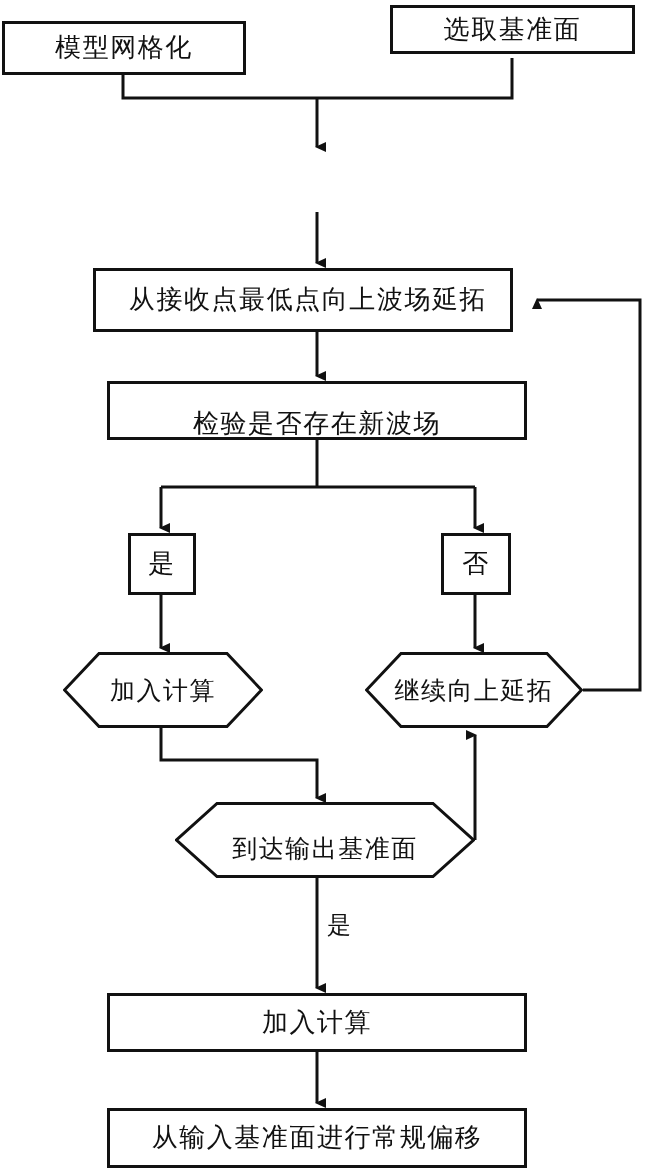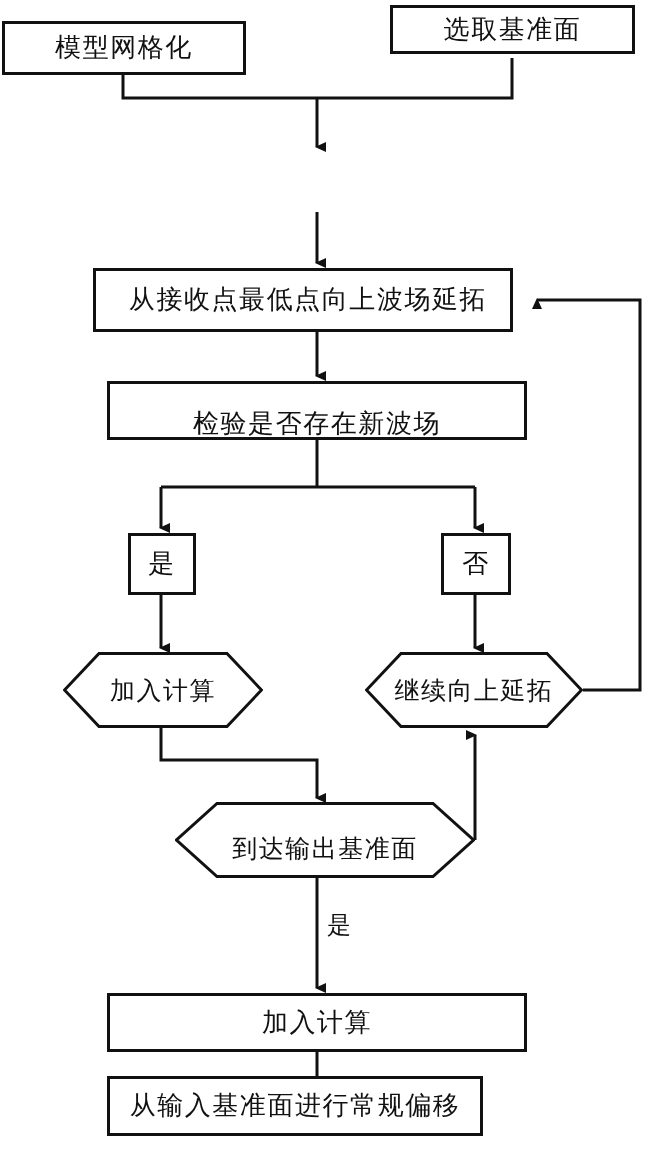--- a/index.html
+++ b/index.html
@@ -170,17 +170,17 @@
     </svg>
     <span class="hex-label fs-25">到达输出基准面</span>
   </div>
 
   <div class="edge-label fs-24" style="left:327px; top:913px;">是</div>
 
   <div class="node rect fs-26" style="left:107px; top:993px; width:420px; height:59px;">
     <span class="node-label">加入计算</span>
   </div>
 
-  <div class="node rect fs-26" style="left:107px; top:1076px; width:376px; height:60px;">
+  <div class="node rect fs-26" style="left:107px; top:1108px; width:420px; height:60px;">
     <span class="node-label">从输入基准面进行常规偏移</span>
   </div>
 
 </div>
 
 </body></html>

